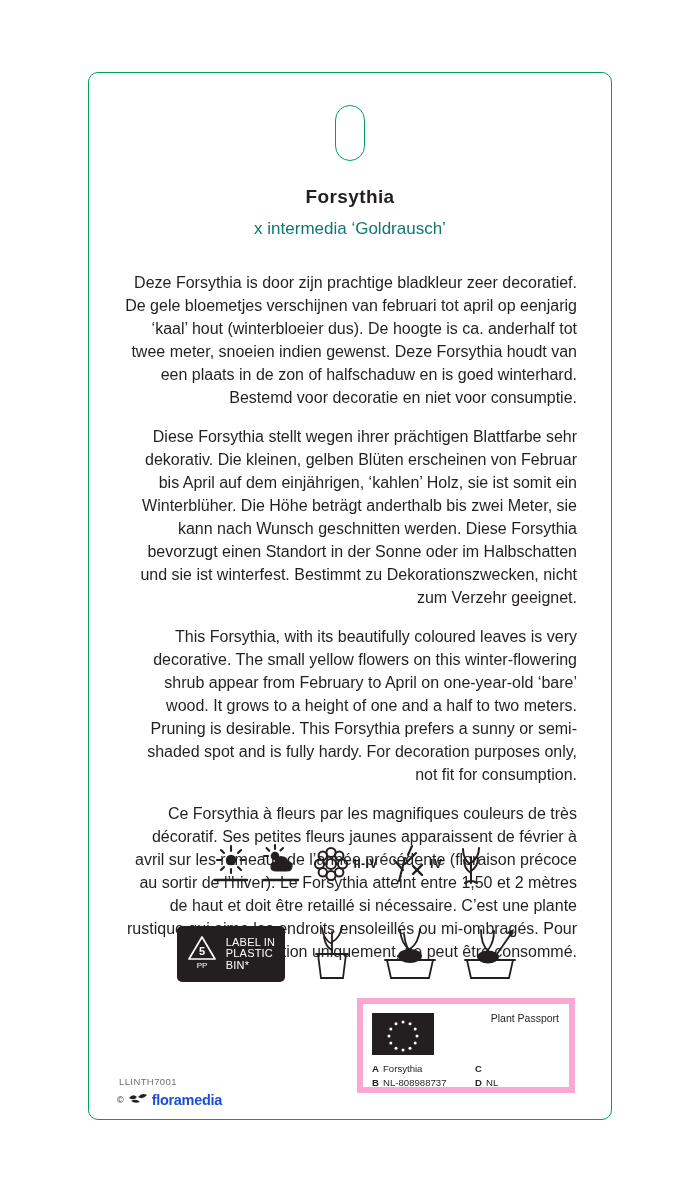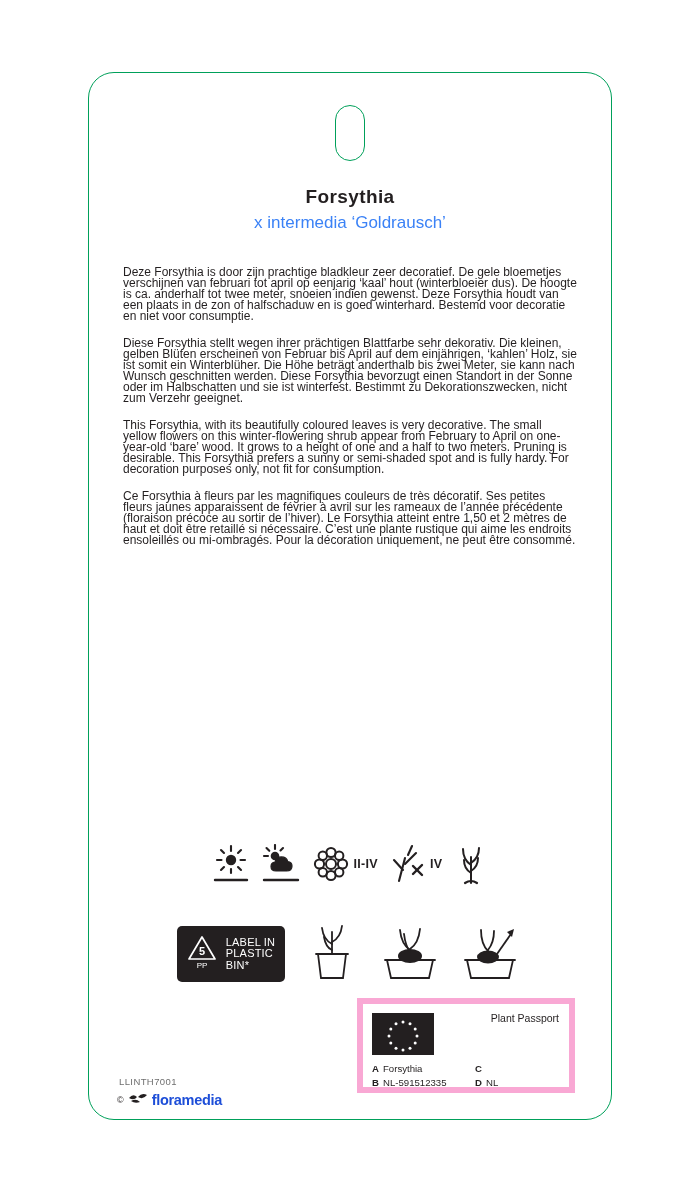--- a/index.html
+++ b/index.html
@@ -16,21 +16,21 @@
     overflow: hidden;
   }
 
   .label-card {
     position: absolute;
     left: 88px;
     top: 72px;
     width: 524px;
     height: 1048px;
     border: 1.5px solid #00a05a;
-    border-radius: 26px;
+    border-radius: 10px;
     box-sizing: border-box;
     background: #ffffff;
   }
 
   .hang-hole {
     position: absolute;
     left: 50%;
     transform: translateX(-50%);
     top: 32px;
     width: 30px;
@@ -48,34 +48,34 @@
     text-align: center;
   }
   .species {
     font-size: 19px;
     font-weight: bold;
     letter-spacing: 0.4px;
     color: #231f20;
   }
   .cultivar {
     font-size: 17px;
-    margin-top: 5px;
-    color: #3b82f6;
+    margin-top: 11px;
+    color: #0f766e;
   }
 
   .descriptions {
     position: absolute;
     left: 34px;
     right: 34px;
     top: 182px;
   }
   .desc-para {
-    text-align: left;
-    font-size: 12px;
-    line-height: 11px;
+    text-align: right;
+    font-size: 16px;
+    line-height: 23px;
     color: #231f20;
     margin-bottom: 16px;
   }
   .desc-para:first-letter { }
 
   
   .picto-row {
     position: absolute;
     left: 0;
     right: 0;
@@ -403,21 +403,21 @@
       <div class="pp-line">
         <span class="pp-key">A</span>
         <span class="pp-val">Forsythia</span>
         <span class="pp-col2">
           <span class="pp-key">C</span>
           <span class="pp-val"></span>
         </span>
       </div>
       <div class="pp-line">
         <span class="pp-key">B</span>
-        <span class="pp-val">NL-591512335</span>
+        <span class="pp-val">NL-808988737</span>
         <span class="pp-col2">
           <span class="pp-key">D</span>
           <span class="pp-val">NL</span>
         </span>
       </div>
     </div>
   </div>
 
   <div class="footer-code">LLINTH7001</div>
   <div class="brand">

